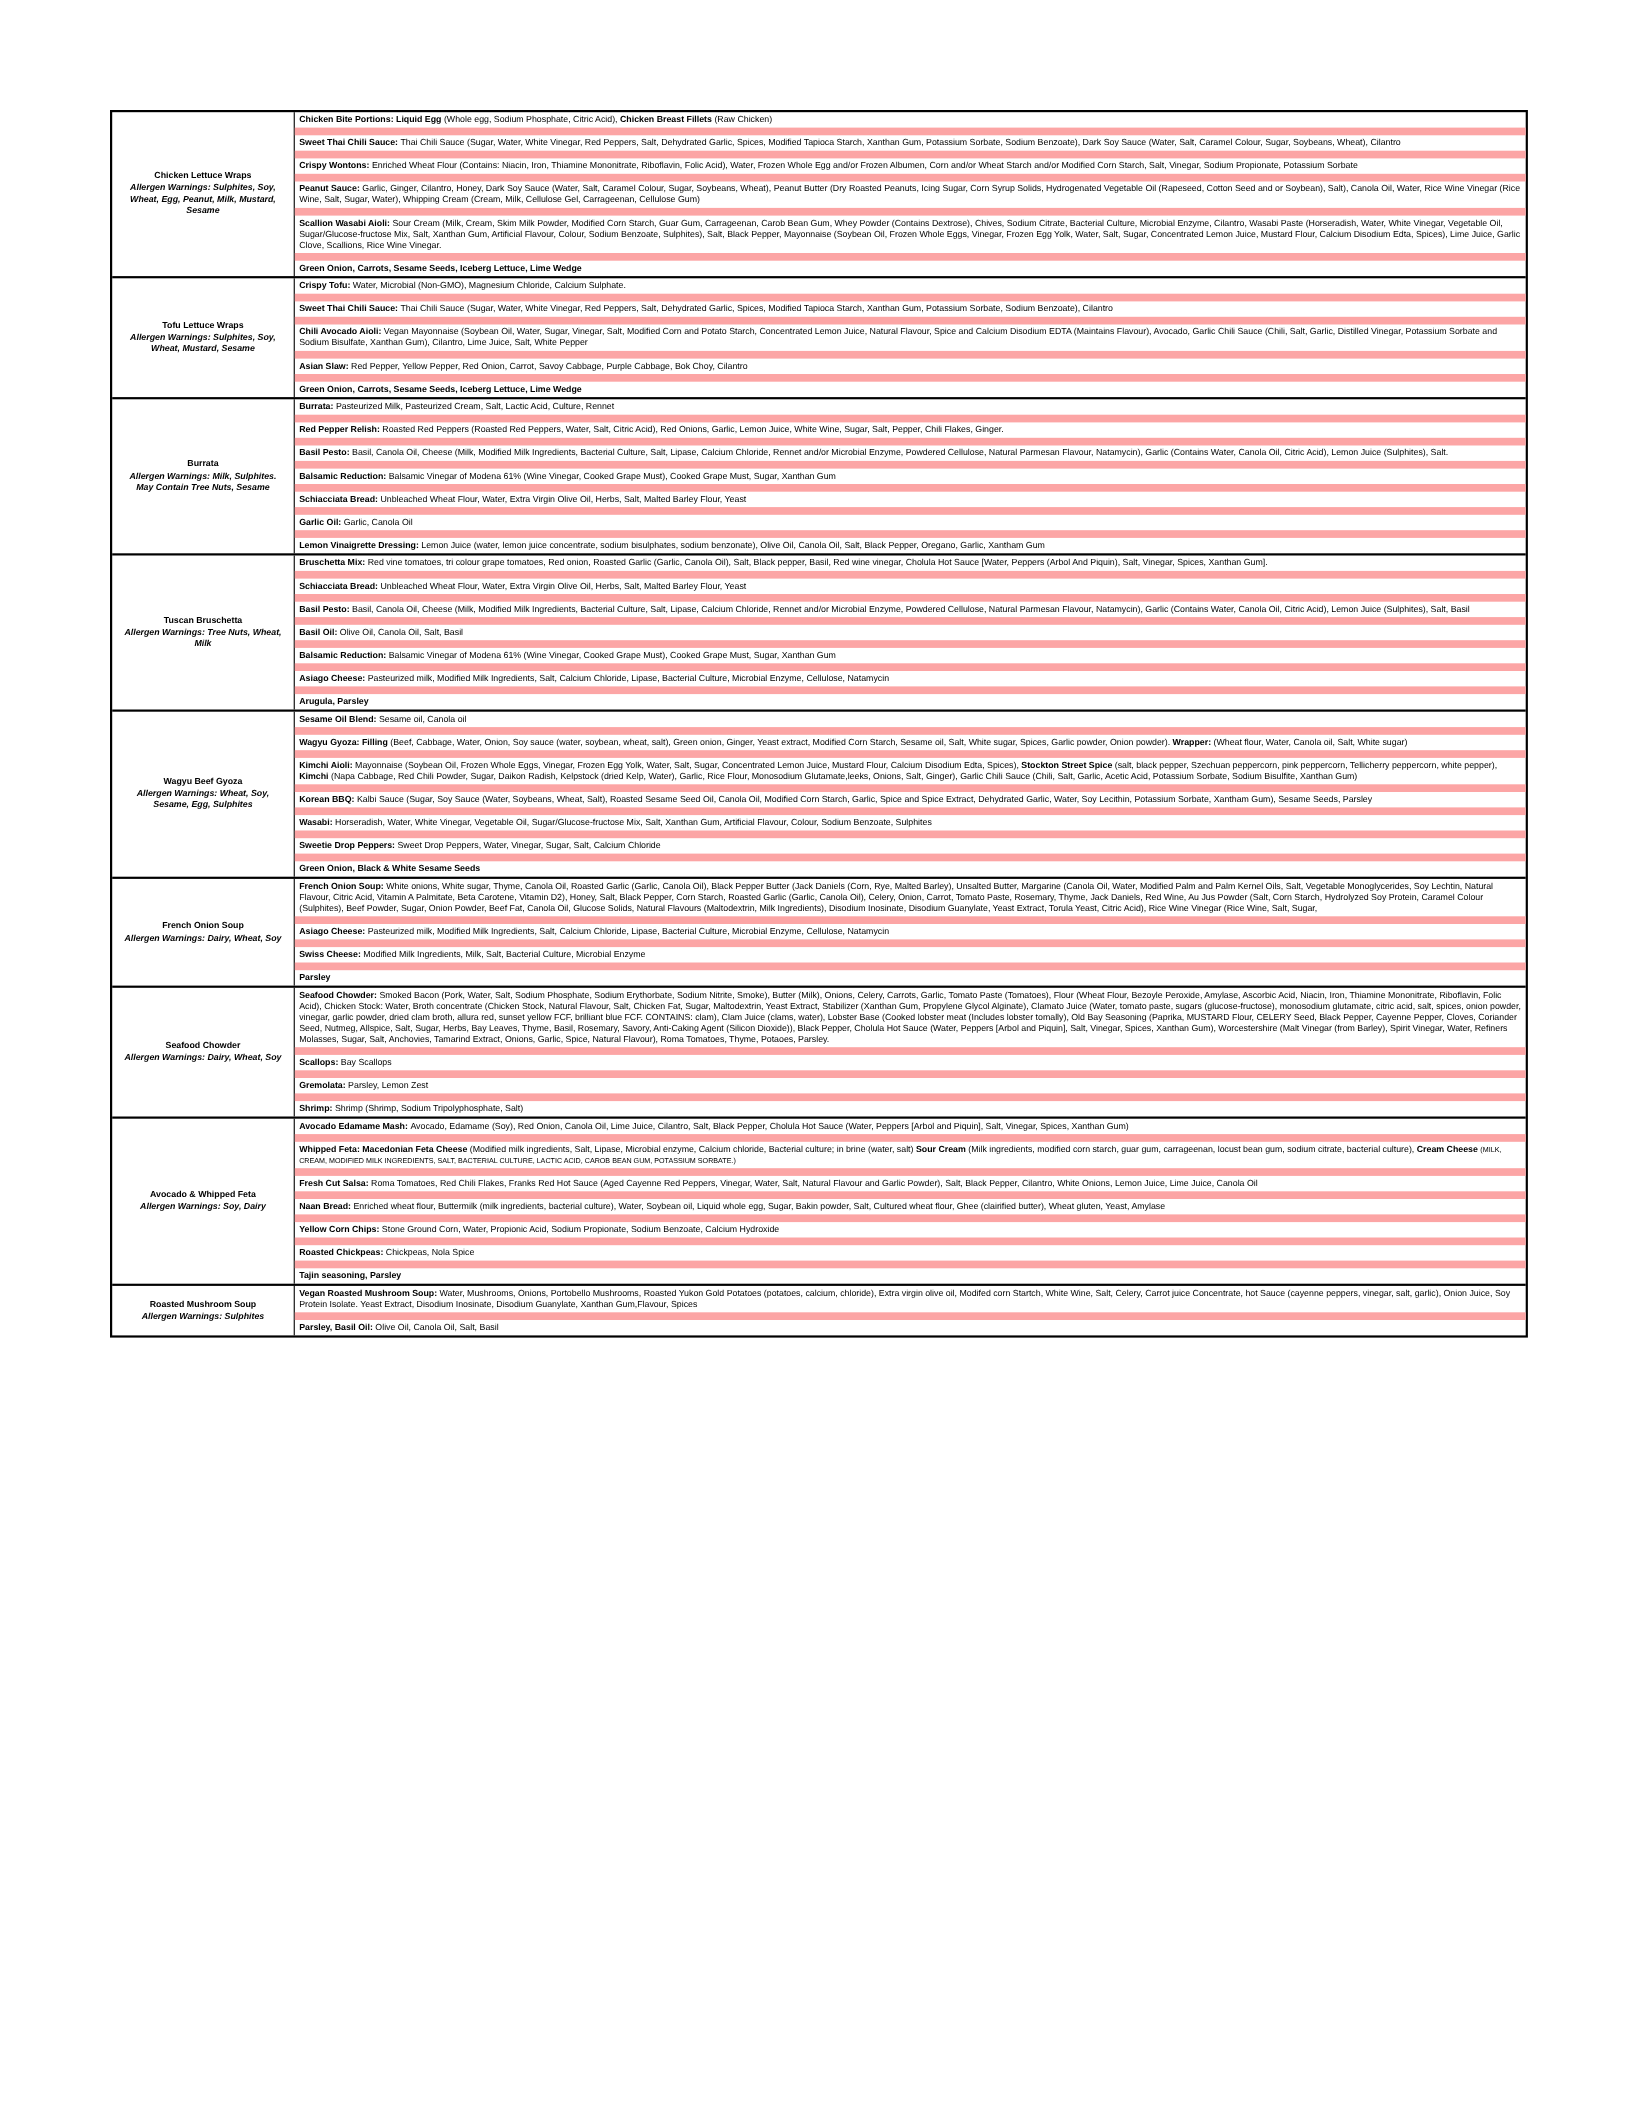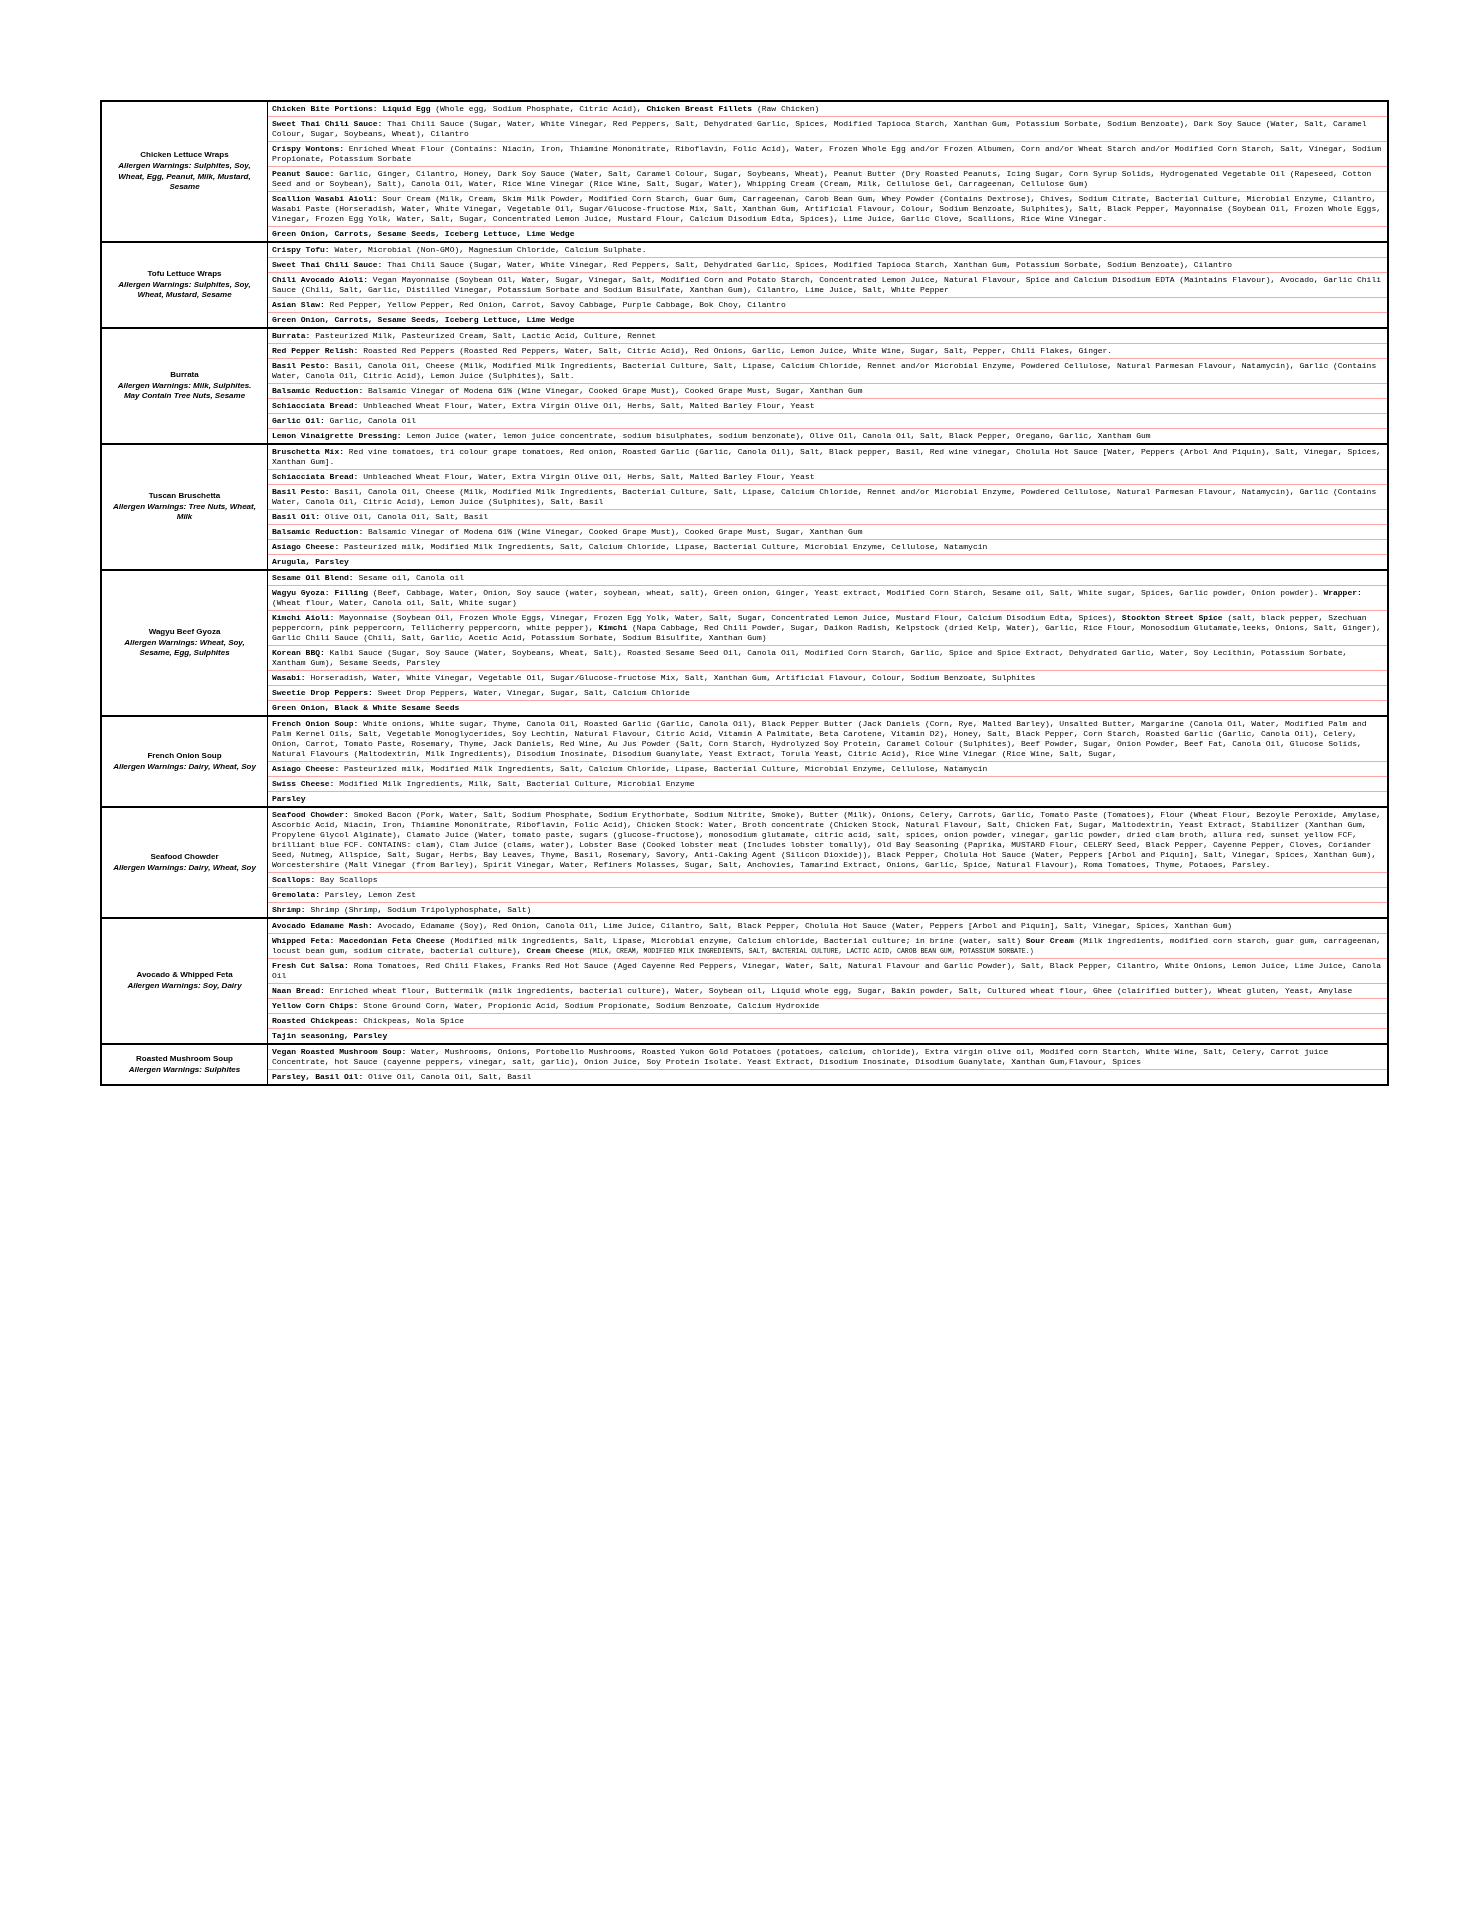--- a/index.html
+++ b/index.html
@@ -51,24 +51,23 @@
     flex: 1 1 auto;
     display: flex;
     flex-direction: column;
     min-width: 0;
   }
   .component-row {
     padding: 2px 4px 2px 4px;
     font-size: 8px;
     line-height: 1.25;
     flex: 1 0 auto;
-    font-family: Liberation Mono, monospace;
   }
   .component-row + .component-row {
-    border-top: 1px solid #fca5a5;
+    border-top: 7px solid #fca5a5;
   }
   .seg-b { font-weight: 700; }
   .seg-sm { font-size: 6.5px; }
 </style>
 </head>
 <body>
 
 <div class="allergen-table" id="table-root">
     <div class="dish-row">
       <div class="dish-cell">

